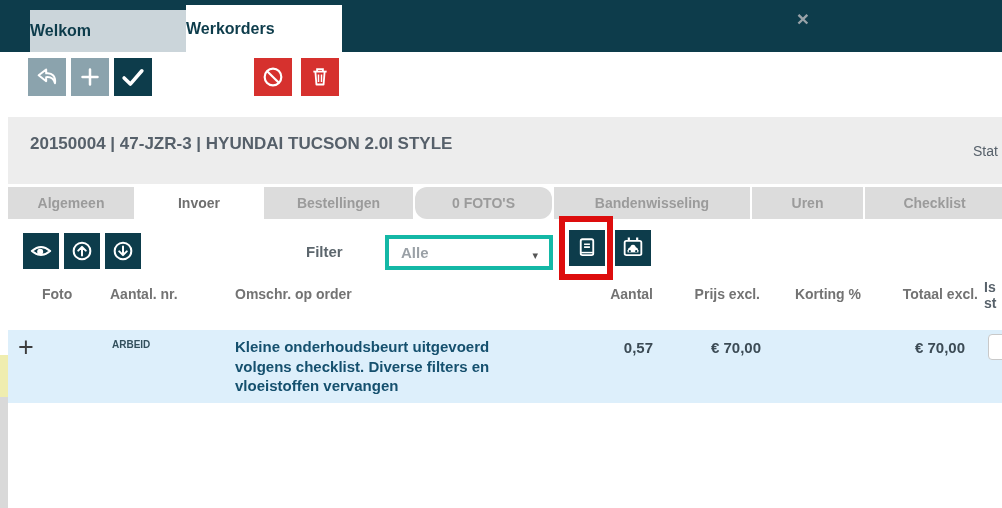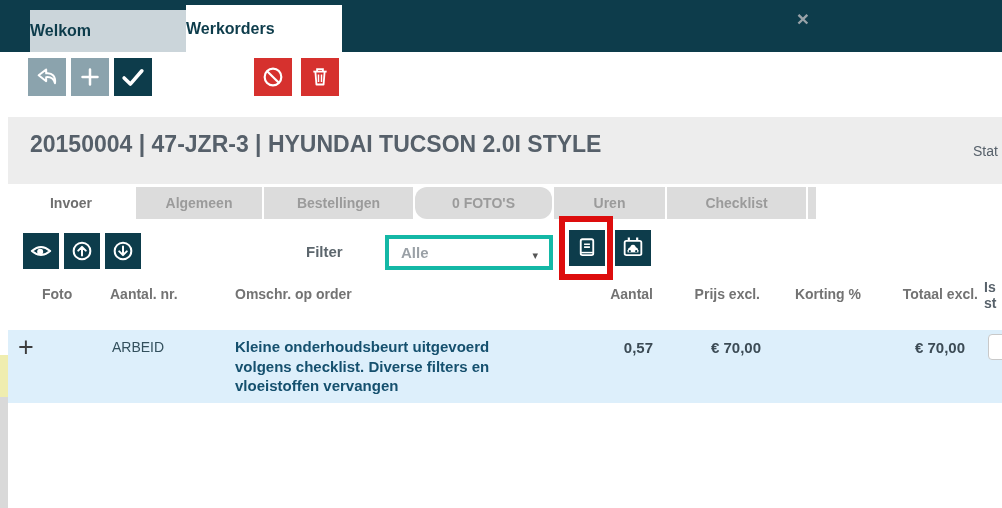--- a/index.html
+++ b/index.html
@@ -18,21 +18,21 @@
   
   .btn{position:absolute;width:38px;height:38px;display:flex;align-items:center;justify-content:center;cursor:pointer;}
   .btn-gray{background:#8ba3ad;}
   .btn-teal{background:#0d3c4b;}
   .btn-red{background:#d6312e;}
   .btn svg{display:block;}
 
   
   .titlebar{position:absolute;left:8px;top:117px;width:994px;height:67px;background:#ededed;}
   .title{position:absolute;left:22px;top:0;height:54px;display:flex;align-items:center;
-         font-size:23px;font-weight:bold;color:#56606a;white-space:nowrap;}
+         font-size:17px;font-weight:bold;color:#56606a;white-space:nowrap;}
   .status{position:absolute;left:965px;top:0;height:67px;display:flex;align-items:center;
           font-size:14px;font-weight:normal;color:#56606a;white-space:nowrap;}
 
   
   .tabbar{position:absolute;left:8px;top:187px;height:32px;display:flex;gap:2px;}
   .stab{height:32px;background:#dcdcdc;color:#9b9b9b;font-size:14px;font-weight:bold;
         display:flex;align-items:center;justify-content:center;cursor:pointer;white-space:nowrap;}
   .stab.active{background:#ffffff;color:#6f6f6f;}
 
   
@@ -43,21 +43,21 @@
   .dropdown .caret{position:absolute;right:11px;top:10px;font-size:11px;color:#555;}
   .redbox{position:absolute;left:559px;top:216px;width:54px;height:64px;box-sizing:border-box;
           border:6px solid #dd0d0d;pointer-events:none;z-index:5;}
 
   
   .th{position:absolute;top:286px;font-size:14px;font-weight:bold;color:#737373;white-space:nowrap;}
   .th.r{text-align:right;width:120px;}
   .th2{position:absolute;left:984px;top:279px;font-size:14px;font-weight:bold;color:#58626b;line-height:16px;}
   .row{position:absolute;left:8px;top:330px;width:994px;height:73px;background:#ddeffb;}
   .row .plus{position:absolute;left:10px;top:2px;font-size:27px;font-weight:normal;color:#3d3d3d;cursor:pointer;}
-  .row .part{position:absolute;left:104px;top:9px;font-size:14px;font-weight:normal;color:#33505d;}
+  .row .part{position:absolute;left:104px;top:9px;font-size:10px;font-weight:bold;color:#33505d;}
   .row .descr{position:absolute;left:227px;top:7px;width:302px;font-size:15px;font-weight:bold;
               color:#15506e;line-height:19.5px;}
   .row .num{position:absolute;top:9px;width:130px;text-align:right;font-size:15px;font-weight:bold;color:#3c4b55;}
   .checkbox{position:absolute;left:988px;top:334px;width:20px;height:24px;background:#fff;
             border:1px solid #c9c9c9;border-radius:4px;}
 
   
   .strip{position:absolute;left:0;width:8px;}
 </style>
 </head>
@@ -113,31 +113,34 @@
       </svg>
     </span>
   </div>
 
   <div class="titlebar">
     <div class="title">20150004 | 47-JZR-3 | HYUNDAI TUCSON 2.0I STYLE</div>
     <div class="status">Stat</div>
   </div>
 
   <div class="tabbar">
+    <div class="stab" style="width:126px;">
+        <span>Algemeen</span>
+      </div>
     <div class="stab active" style="width:126px;">
         <span>Invoer</span>
       </div>
-    <div class="stab" style="width:126px;">
-        <span>Algemeen</span>
-      </div>
     <div class="stab" style="width:149px;">
         <span>Bestellingen</span>
       </div>
     <div class="stab" style="width:137px;border-radius:12px;">
         <span>0 FOTO'S</span>
+      </div>
+    <div class="stab" style="width:196px;">
+        <span>Bandenwisseling</span>
       </div>
     <div class="stab" style="width:111px;">
         <span>Uren</span>
       </div>
     <div class="stab" style="width:139px;">
         <span>Checklist</span>
       </div>
     <div class="stab" style="width:8px;"></div>
   </div>
 

